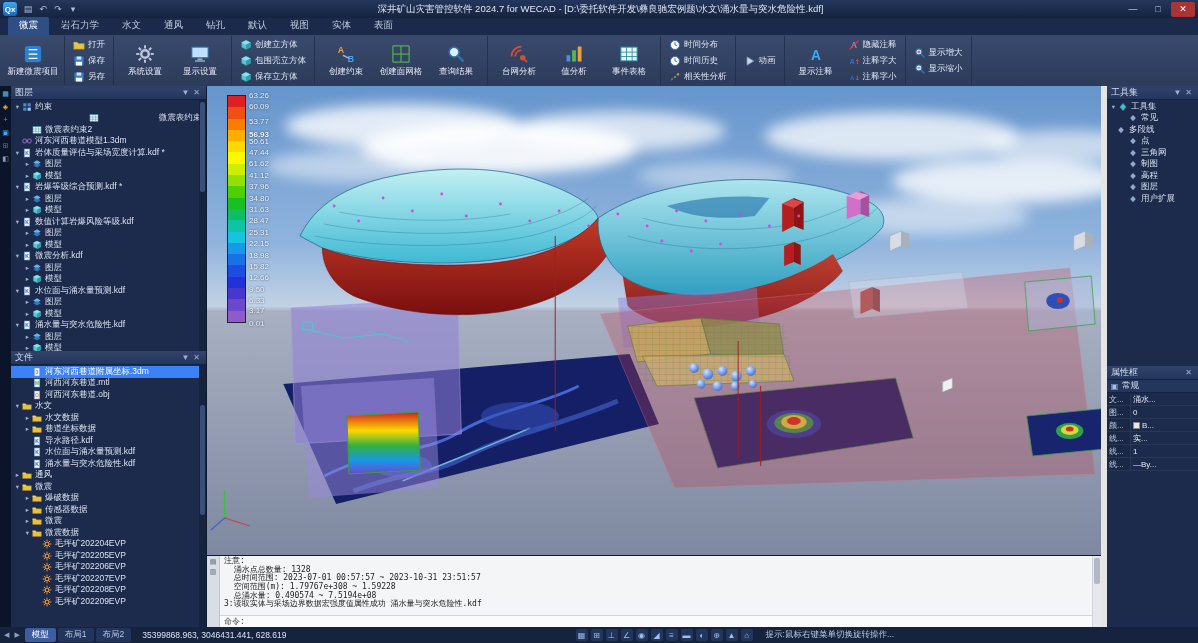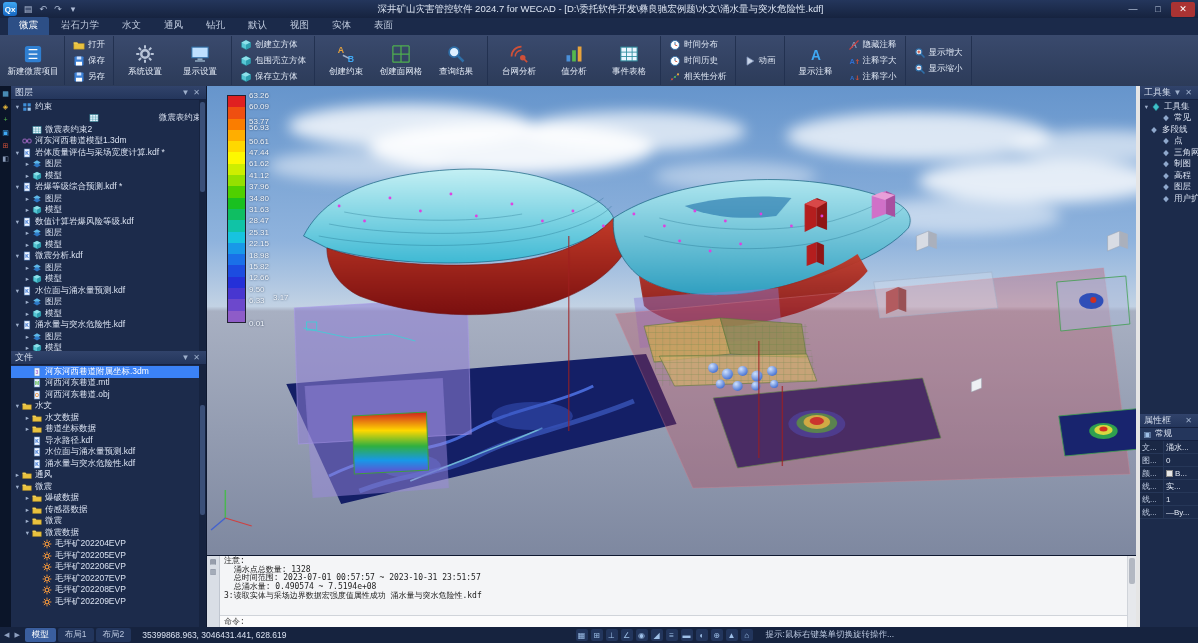--- a/index.html
+++ b/index.html
@@ -29,21 +29,21 @@
   .icn { display:inline-flex; align-items:center; justify-content:center; flex:0 0 auto; }
   .icn svg { width:100%; height:100%; display:block; }
 
   
   .main { flex:1 1 auto; display:flex; min-height:0; }
   .edge { width:11px; background:#0b1529; display:flex; flex-direction:column; align-items:center; padding-top:3px; gap:4px; flex:0 0 auto; }
   .edge-ic { width:9px; height:9px; font-size:7px; display:flex; align-items:center; justify-content:center; }
 
   .sidebar { background:#1c2b4b; display:flex; flex-direction:column; flex:0 0 auto; min-height:0; }
   .sidebar.left  { width:196px; border-right:1px solid #0e1830; }
-  .sidebar.right { width:62px;  border-left:4px solid #e5e5e5;gap:48px; }
+  .sidebar.right { width:97px;  border-left:6px solid #e5e5e5; }
   .panel { display:flex; flex-direction:column; min-height:0; overflow:hidden; }
   .panel-h { height:14px; background:linear-gradient(#31436b,#24365c); font-size:9px; color:#d5deee; display:flex; align-items:center; padding:0 4px; flex:0 0 auto; border-bottom:1px solid #152档140; border-bottom:1px solid #152140; }
   .panel-h .sp { flex:1; }
   .ph-ic { width:11px; height:11px; font-size:8px; color:#9fb0cc; display:flex; align-items:center; justify-content:center; }
   .tree { flex:1 1 auto; overflow:hidden; position:relative; padding-top:1px; }
   .trow { height:11.5px; display:flex; align-items:center; white-space:nowrap; font-size:8.5px; color:#d9e1f0; overflow:hidden; }
   .trow.sel { background:#3b82f6; color:#fff; }
   .exp { width:9px; text-align:center; font-size:6.5px; color:#9fb0cc; flex:0 0 auto; }
   .t-ic { width:10px; height:10px; margin-right:3px; flex:0 0 auto; }
   .vscroll { position:absolute; right:0; top:0; bottom:0; width:7px; background:#16233f; }
@@ -1150,50 +1150,50 @@
               <div style="background: rgb(26, 112, 232);"></div>
               <div style="background: rgb(28, 76, 224);"></div>
               <div style="background: rgb(36, 48, 216);"></div>
               <div style="background: rgb(72, 54, 208);"></div>
               <div style="background: rgb(108, 72, 204);"></div>
               <div style="background: rgb(142, 92, 200);"></div>
             </div>
           <div class="legend-labels" id="legend-labels">
               <span style="top: -3px;">63.26</span>
               <span style="top: 8.4px;">60.09</span>
-              <span style="top: 29px;">56.93</span>
+              <span style="top: 36px; font-weight: bold;">56.93</span>
               <span style="top: 23px;">53.77</span>
               <span style="top: 42.6px;">50.61</span>
               <span style="top: 54px;">47.44</span>
               <span style="top: 65.4px;">61.62</span>
               <span style="top: 76.8px;">41.12</span>
               <span style="top: 88.2px;">37.96</span>
               <span style="top: 99.6px;">34.80</span>
               <span style="top: 111px;">31.63</span>
               <span style="top: 122.4px;">28.47</span>
               <span style="top: 133.8px;">25.31</span>
               <span style="top: 145.2px;">22.15</span>
               <span style="top: 156.6px;">18.98</span>
               <span style="top: 168px;">15.82</span>
               <span style="top: 179.4px;">12.66</span>
               <span style="top: 190.8px;">9.50</span>
               <span style="top: 202.2px;">6.33</span>
-              <span style="top: 199px; margin-left: 24px;">3.17</span>
+              <span style="top: 212px;">3.17</span>
               <span style="top: 225px;">0.01</span>
             </div>
         </div>
       </div>
 
       <div class="console">
         <div class="gutter" id="console-gutter">
             <span>▤</span>
             <span>▥</span>
           </div>
         <div class="con-body">
-          <div class="con-text" id="console-lines"><div>注意:</div><div>  涌水点总数量: 1328</div><div>  总时间范围: 2023-07-01 00:57:57 ~ 2023-10-31 23:51:57</div><div>  总涌水量: 0.490574 ~ 7.5194e+08</div><div>3:读取实体与采场边界数据宏强度值属性成功 涌水量与突水危险性.kdf</div></div>
+          <div class="con-text" id="console-lines"><div>注意:</div><div>  涌水点总数量: 1328</div><div>  总时间范围: 2023-07-01 00:57:57 ~ 2023-10-31 23:51:57</div><div>  空间范围(m): 1.79767e+308 ~ 1.59228</div><div>  总涌水量: 0.490574 ~ 7.5194e+08</div><div>3:读取实体与采场边界数据宏强度值属性成功 涌水量与突水危险性.kdf</div></div>
           <div class="con-prompt">
             <span>命令:</span>
           </div>
         </div>
         <div class="con-scroll">
             <div class="vthumb" style="top:2px;height:26px;"></div>
           </div>
       </div>
     </div>
 

